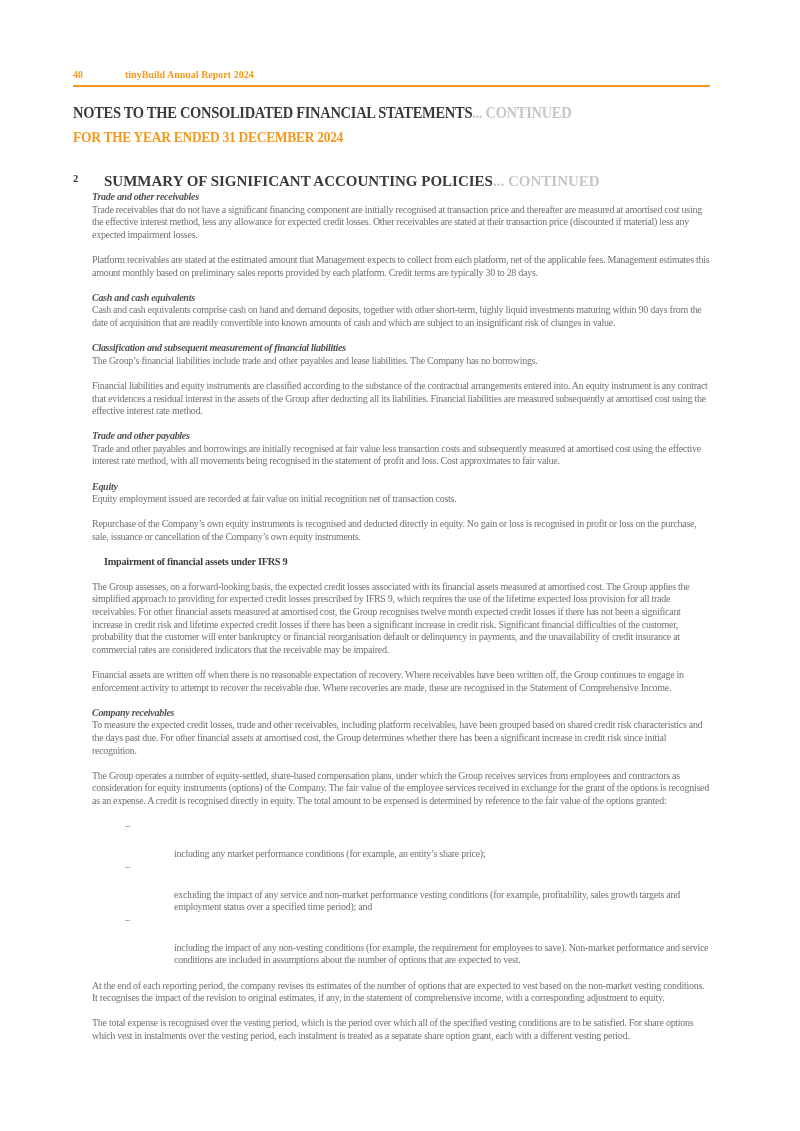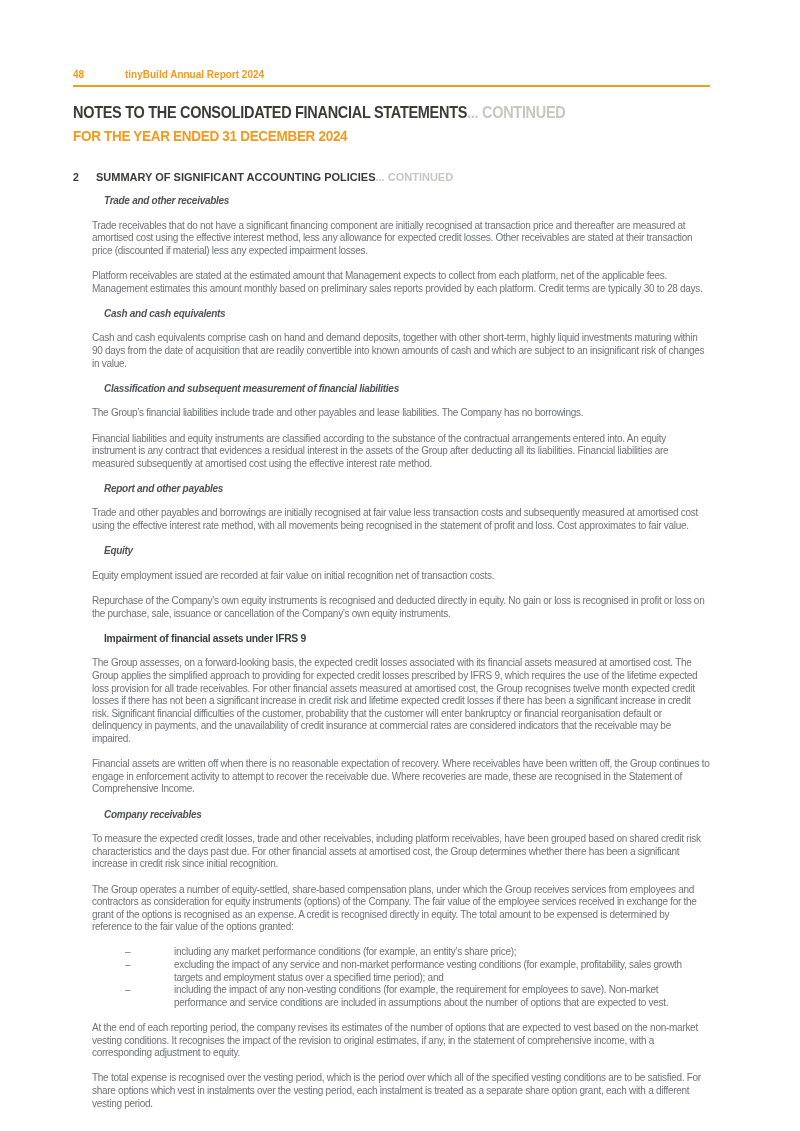--- a/index.html
+++ b/index.html
@@ -7,20 +7,21 @@
     width:800px; height:1131px;
     font-family:"Liberation Sans", sans-serif;
     -webkit-font-smoothing:antialiased;
   }
   .page {
     box-sizing:border-box;
     width:784px; height:1131px;
     padding:69px 74px 8px 73px;
     background:#ffffff;
     overflow:hidden;
+    font-family:Liberation Serif, serif;
   }
   
   .masthead {
     display:flex; align-items:baseline;
     font-size:10px; font-weight:700;
     color:#F5991D;
   }
   .masthead .pagenum { width:52px; flex:none; }
   .rule {
     border:none; height:0;
@@ -44,40 +45,40 @@
     transform:scaleY(1.08); transform-origin:left top;
   }
   
   .section { display:flex; margin-top:28px; }
   .secnum {
     width:19px; flex:none;
     font-size:10.5px; font-weight:700; color:#3B3B3A;
   }
   .content { flex:1; min-width:0; }
   .sec-title {
-    margin:0 0 1px 4px;
-    font-size:11px; font-weight:700; color:#3B3B3A;
+    margin:0 0 1px 12px;
+    font-size:15px; font-weight:700; color:#3B3B3A;
   }
   
   .para, .sub-i, .sub-b, .bullet {
     font-size:10px; line-height:12.6px;
     letter-spacing:-0.28px;
     color:#717275;
   }
   .para { margin:0 0 12.6px 0; }
   .sub-i {
-    margin:12px; font-style:italic; font-weight:700; color:#515255;
+    margin:0; font-style:italic; font-weight:700; color:#515255;
   }
   .sub-b {
     margin:12px; font-weight:700; color:#3F4041; font-size:10.3px;
   }
   .bullets { margin:0 0 12.6px 0; }
   .bullet { display:flex; padding-left:33px; }
   .bullet .dash { width:49px; flex:none; }
-  .bullet .btext { flex:1; }
+  .bullet .btext { flex:1;margin-top:28px; }
 </style>
 </head>
 <body>
 
 <div class="page">
 
   <div class="masthead">
     <span class="pagenum">48</span>
     <span>tinyBuild Annual Report 2024</span>
   </div>
@@ -93,21 +94,21 @@
       <div class="sec-title"><span>SUMMARY OF SIGNIFICANT ACCOUNTING POLICIES</span><span class="cont">... CONTINUED</span></div>
       <div>
           <p class="sub-i">Trade and other receivables</p>
           <p class="para">Trade receivables that do not have a significant financing component are initially recognised at transaction price and thereafter are measured at amortised cost using the effective interest method, less any allowance for expected credit losses. Other receivables are stated at their transaction price (discounted if material) less any expected impairment losses.</p>
           <p class="para">Platform receivables are stated at the estimated amount that Management expects to collect from each platform, net of the applicable fees. Management estimates this amount monthly based on preliminary sales reports provided by each platform. Credit terms are typically 30 to 28 days.</p>
           <p class="sub-i">Cash and cash equivalents</p>
           <p class="para">Cash and cash equivalents comprise cash on hand and demand deposits, together with other short-term, highly liquid investments maturing within 90 days from the date of acquisition that are readily convertible into known amounts of cash and which are subject to an insignificant risk of changes in value.</p>
           <p class="sub-i">Classification and subsequent measurement of financial liabilities</p>
           <p class="para">The Group’s financial liabilities include trade and other payables and lease liabilities. The Company has no borrowings.</p>
           <p class="para">Financial liabilities and equity instruments are classified according to the substance of the contractual arrangements entered into. An equity instrument is any contract that evidences a residual interest in the assets of the Group after deducting all its liabilities. Financial liabilities are measured subsequently at amortised cost using the effective interest rate method.</p>
-          <p class="sub-i">Report and other payables</p>
+          <p class="sub-i">Trade and other payables</p>
           <p class="para">Trade and other payables and borrowings are initially recognised at fair value less transaction costs and subsequently measured at amortised cost using the effective interest rate method, with all movements being recognised in the statement of profit and loss. Cost approximates to fair value.</p>
           <p class="sub-i">Equity</p>
           <p class="para">Equity employment issued are recorded at fair value on initial recognition net of transaction costs.</p>
           <p class="para">Repurchase of the Company’s own equity instruments is recognised and deducted directly in equity. No gain or loss is recognised in profit or loss on the purchase, sale, issuance or cancellation of the Company’s own equity instruments.</p>
           <p class="sub-b">Impairment of financial assets under IFRS 9</p>
           <p class="para">The Group assesses, on a forward-looking basis, the expected credit losses associated with its financial assets measured at amortised cost. The Group applies the simplified approach to providing for expected credit losses prescribed by IFRS 9, which requires the use of the lifetime expected loss provision for all trade receivables. For other financial assets measured at amortised cost, the Group recognises twelve month expected credit losses if there has not been a significant increase in credit risk and lifetime expected credit losses if there has been a significant increase in credit risk. Significant financial difficulties of the customer, probability that the customer will enter bankruptcy or financial reorganisation default or delinquency in payments, and the unavailability of credit insurance at commercial rates are considered indicators that the receivable may be impaired.</p>
           <p class="para">Financial assets are written off when there is no reasonable expectation of recovery. Where receivables have been written off, the Group continues to engage in enforcement activity to attempt to recover the receivable due. Where recoveries are made, these are recognised in the Statement of Comprehensive Income.</p>
           <p class="sub-i">Company receivables</p>
           <p class="para">To measure the expected credit losses, trade and other receivables, including platform receivables, have been grouped based on shared credit risk characteristics and the days past due. For other financial assets at amortised cost, the Group determines whether there has been a significant increase in credit risk since initial recognition.</p>
           <p class="para">The Group operates a number of equity-settled, share-based compensation plans, under which the Group receives services from employees and contractors as consideration for equity instruments (options) of the Company. The fair value of the employee services received in exchange for the grant of the options is recognised as an expense. A credit is recognised directly in equity. The total amount to be expensed is determined by reference to the fair value of the options granted:</p>

